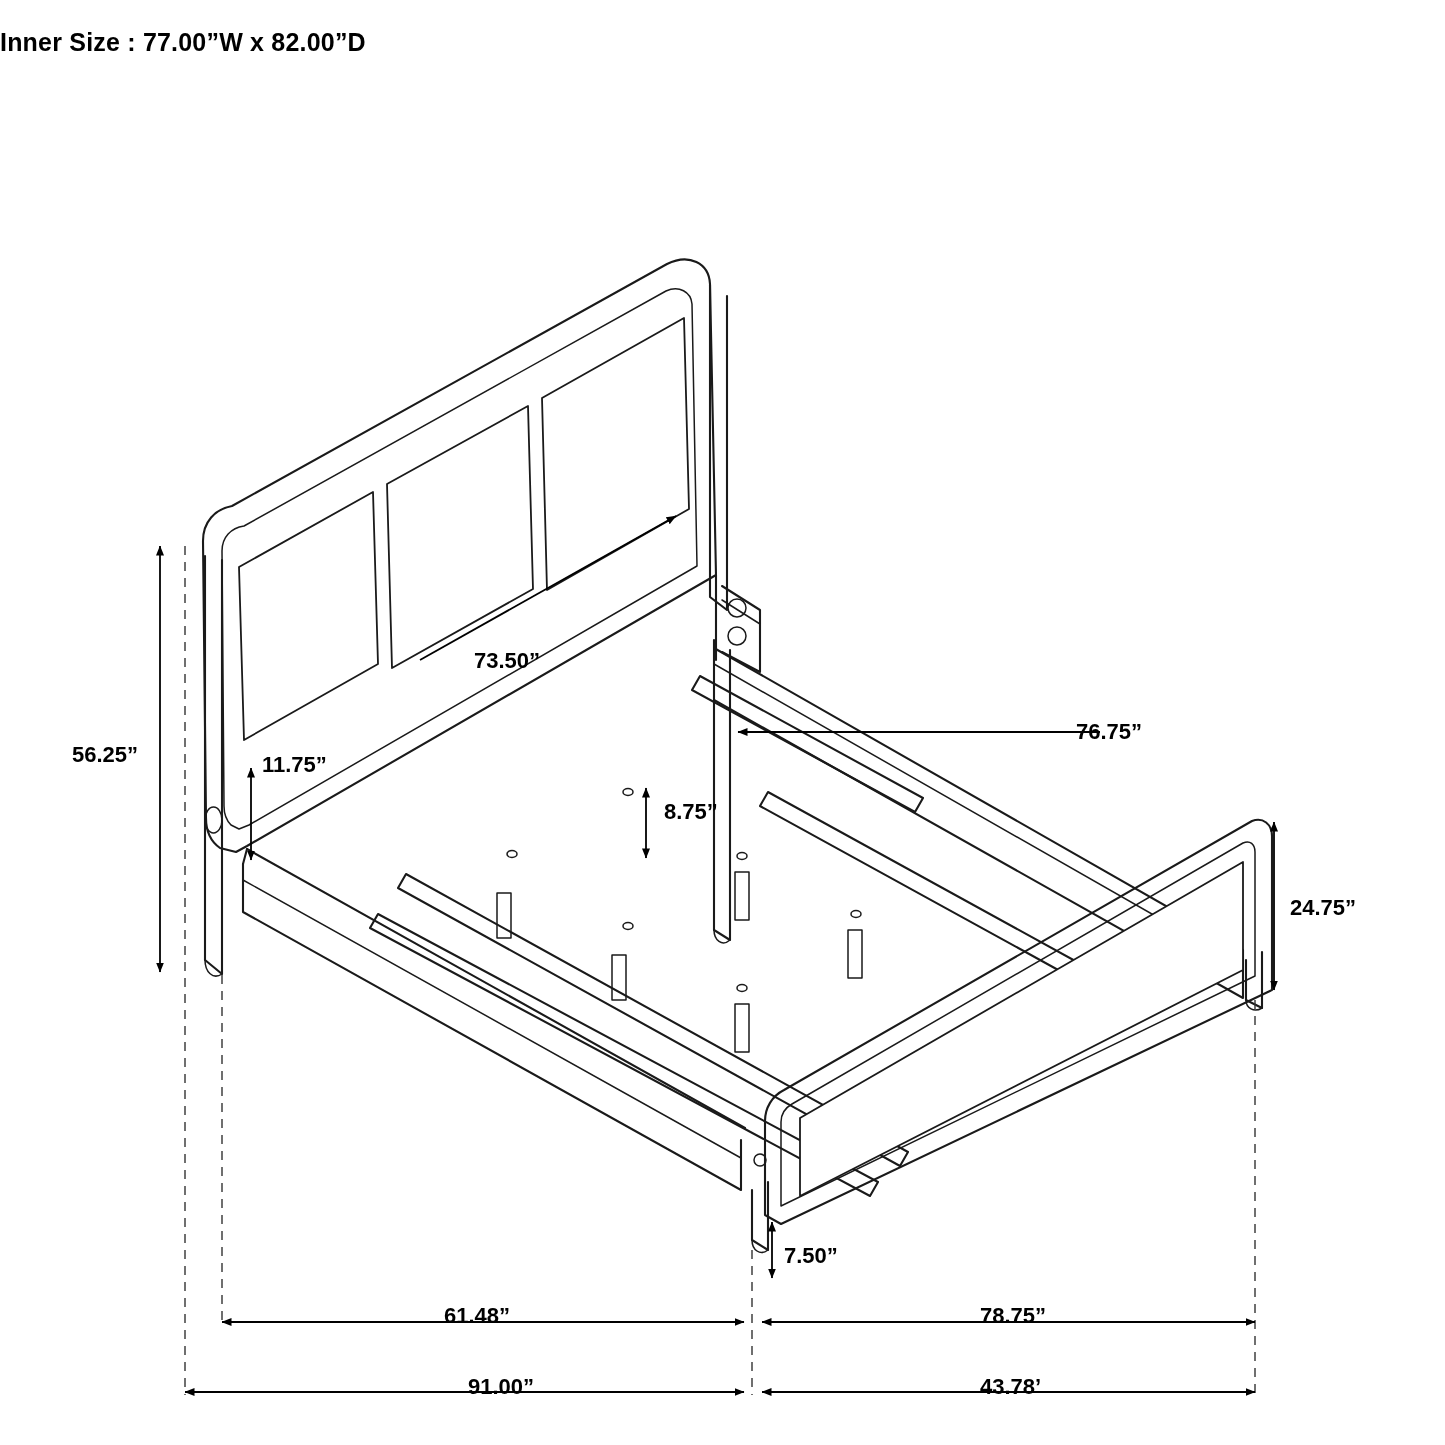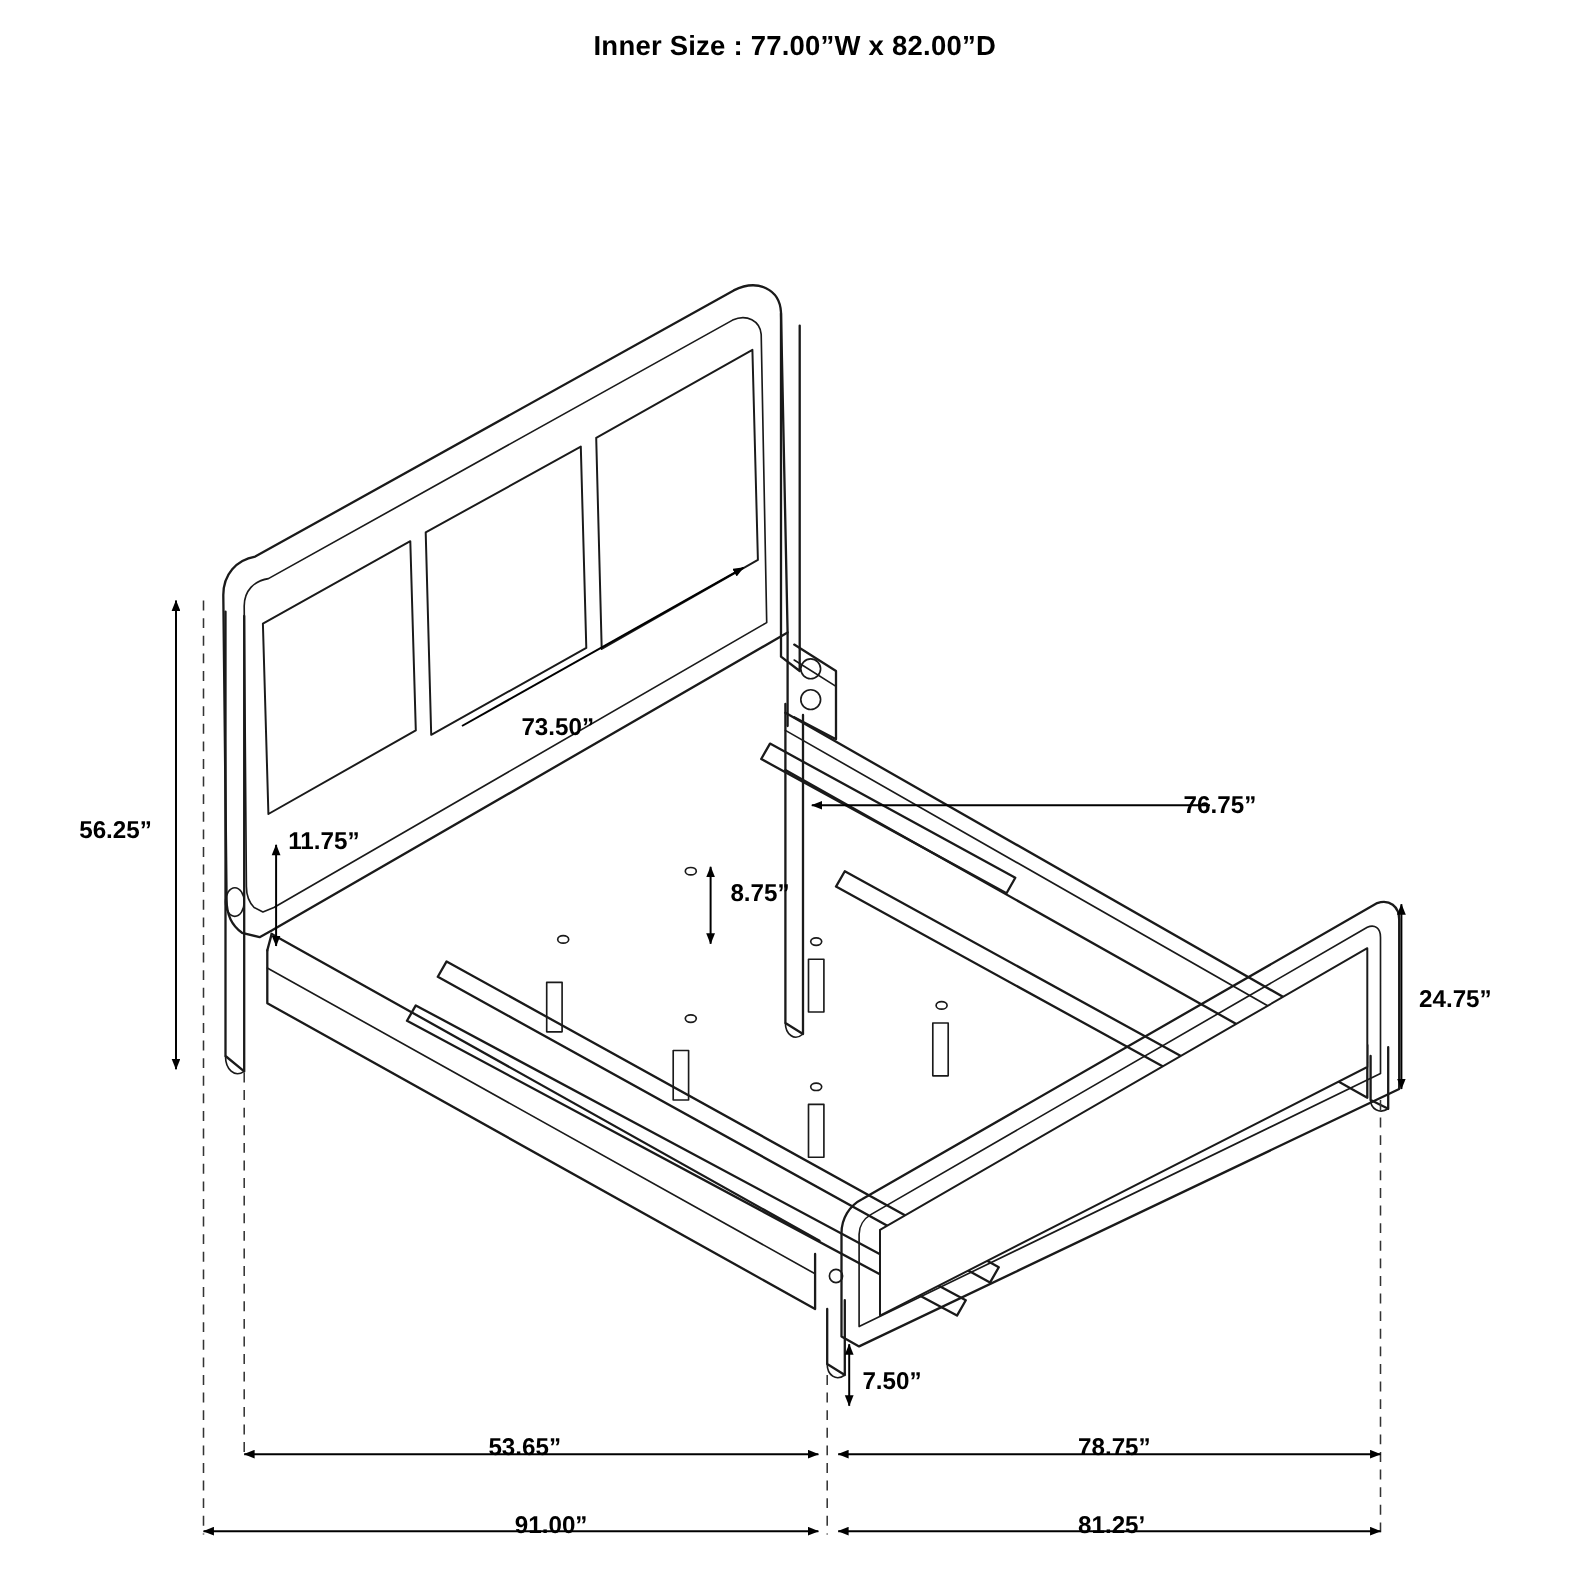--- a/index.html
+++ b/index.html
@@ -17,21 +17,21 @@
   #diagram-root {
     position: relative;
     width: 1445px;
     height: 1445px;
   }
   #title {
     position: absolute;
     top: 28px;
     left: 0;
     width: 1445px;
-    text-align: center;
+    text-align: left;
     font-size: 25px;
     font-weight: bold;
     letter-spacing: 0.2px;
   }
   svg#drawing {
     position: absolute;
     top: 0;
     left: 0;
     width: 1445px;
     height: 1445px;
@@ -209,18 +209,18 @@
     </g>
   </svg>
 
   <div class="dim-label" style="left:72px;  top:742px;">56.25”</div>
   <div class="dim-label" style="left:474px; top:648px;">73.50”</div>
   <div class="dim-label" style="left:262px; top:752px;">11.75”</div>
   <div class="dim-label" style="left:664px; top:799px;">8.75”</div>
   <div class="dim-label" style="left:1076px;top:719px;">76.75”</div>
   <div class="dim-label" style="left:1290px;top:895px;">24.75”</div>
   <div class="dim-label" style="left:784px; top:1243px;">7.50”</div>
-  <div class="dim-label" style="left:444px; top:1303px;">53.65”</div>
+  <div class="dim-label" style="left:444px; top:1303px;">61.48”</div>
   <div class="dim-label" style="left:980px; top:1303px;">78.75”</div>
   <div class="dim-label" style="left:444px; top:1374px;margin-left:24px;">91.00”</div>
-  <div class="dim-label" style="left:980px; top:1374px;">81.25’</div>
+  <div class="dim-label" style="left:980px; top:1374px;">43.78’</div>
 
 </div>
 
 </body></html>

